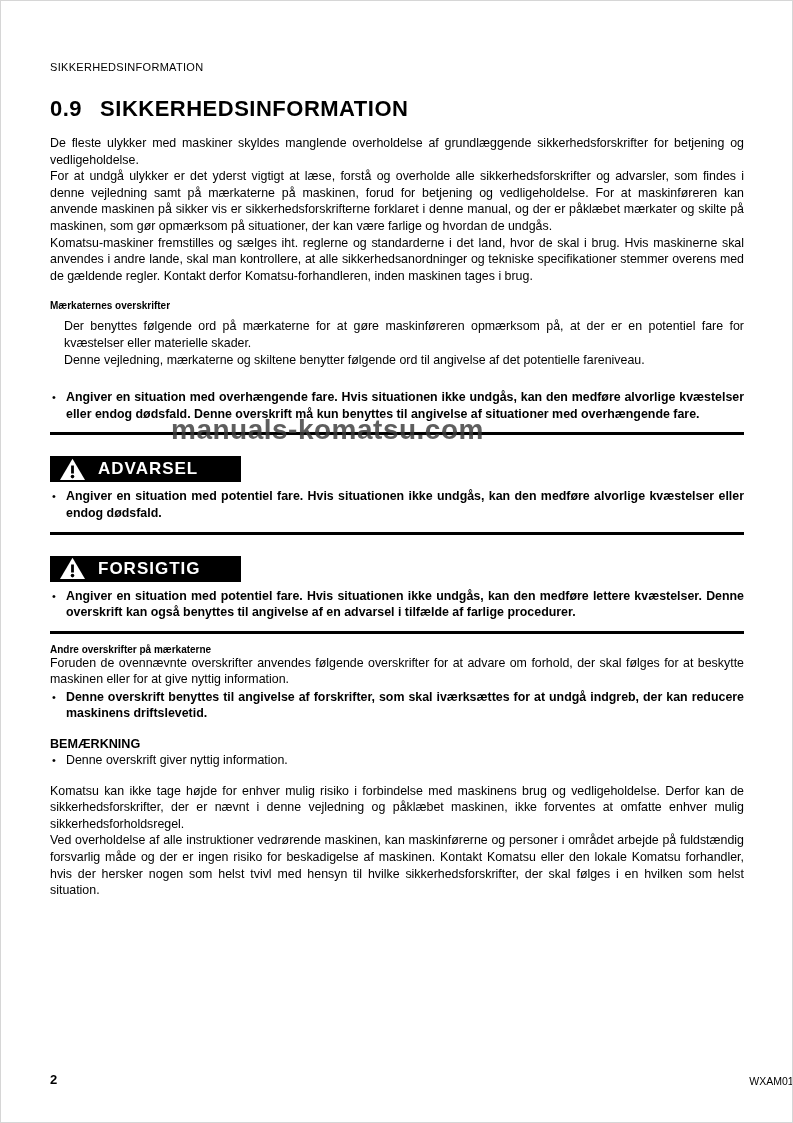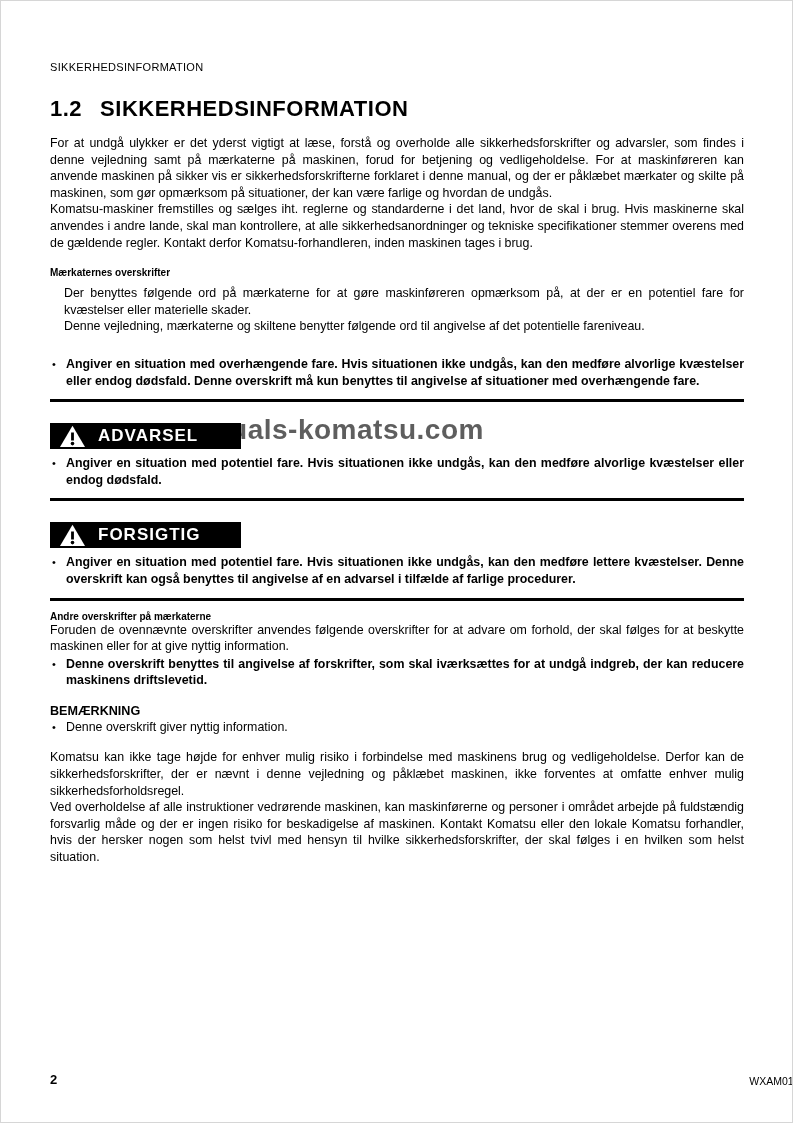--- a/index.html
+++ b/index.html
@@ -117,25 +117,26 @@
 
 <div class="page">
 
   <div class="watermark">manuals-komatsu.com</div>
 
   <div class="content">
 
     <div class="doc-header">SIKKERHEDSINFORMATION</div>
 
     <div class="title">
-      <span class="num">1.2</span>
+      <span class="num">0.9</span>
       <span>SIKKERHEDSINFORMATION</span>
     </div>
 
     <div class="intro">
+      <p class="body">De fleste ulykker med maskiner skyldes manglende overholdelse af grundlæggende sikkerhedsforskrifter for betjening og vedligeholdelse.</p>
       <p class="body">For at undgå ulykker er det yderst vigtigt at læse, forstå og overholde alle sikkerhedsforskrifter og advarsler, som findes i denne vejledning samt på mærkaterne på maskinen, forud for betjening og vedligeholdelse. For at maskinføreren kan anvende maskinen på sikker vis er sikkerhedsforskrifterne forklaret i denne manual, og der er påklæbet mærkater og skilte på maskinen, som gør opmærksom på situationer, der kan være farlige og hvordan de undgås.</p>
       <p class="body">Komatsu-maskiner fremstilles og sælges iht. reglerne og standarderne i det land, hvor de skal i brug. Hvis maskinerne skal anvendes i andre lande, skal man kontrollere, at alle sikkerhedsanordninger og tekniske specifikationer stemmer overens med de gældende regler. Kontakt derfor Komatsu-forhandleren, inden maskinen tages i brug.</p>
     </div>
 
     <div class="subhead labels-head">Mærkaternes overskrifter</div>
     <div class="labels-paras">
       <p class="body">Der benyttes følgende ord på mærkaterne for at gøre maskinføreren opmærksom på, at der er en potentiel fare for kvæstelser eller materielle skader.</p>
       <p class="body">Denne vejledning, mærkaterne og skiltene benytter følgende ord til angivelse af det potentielle fareniveau.</p>
     </div>
 

